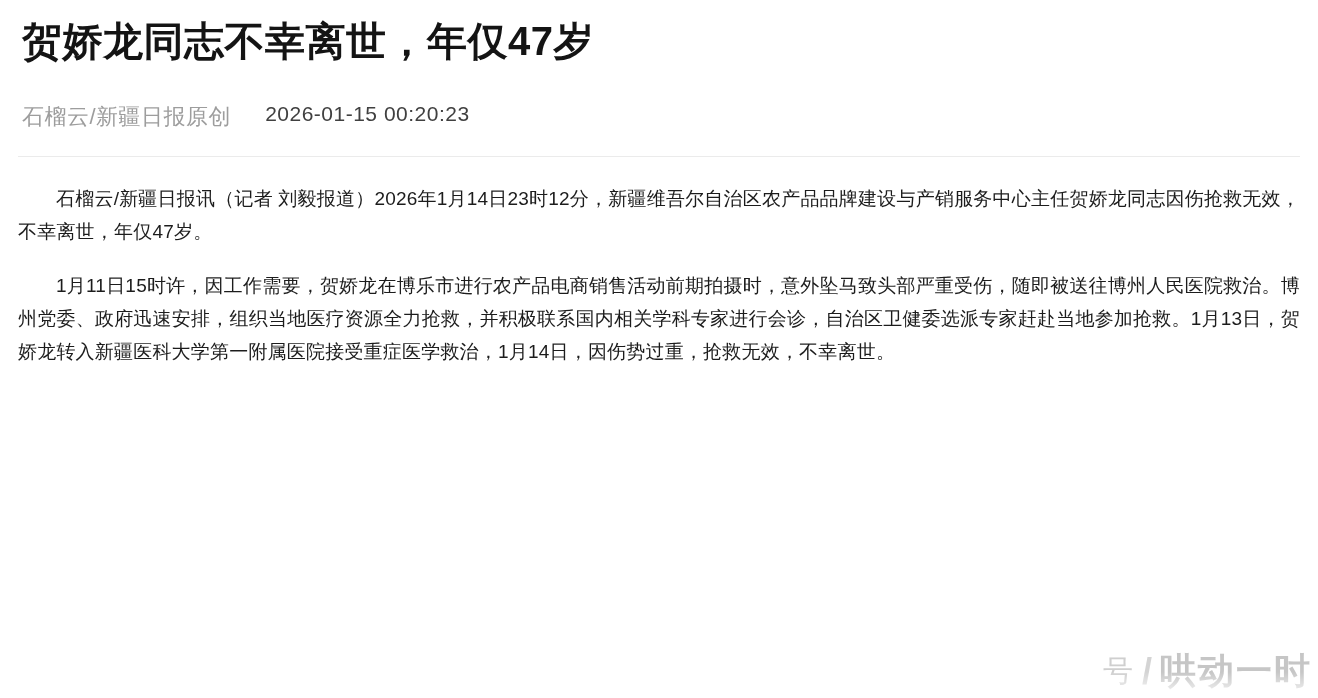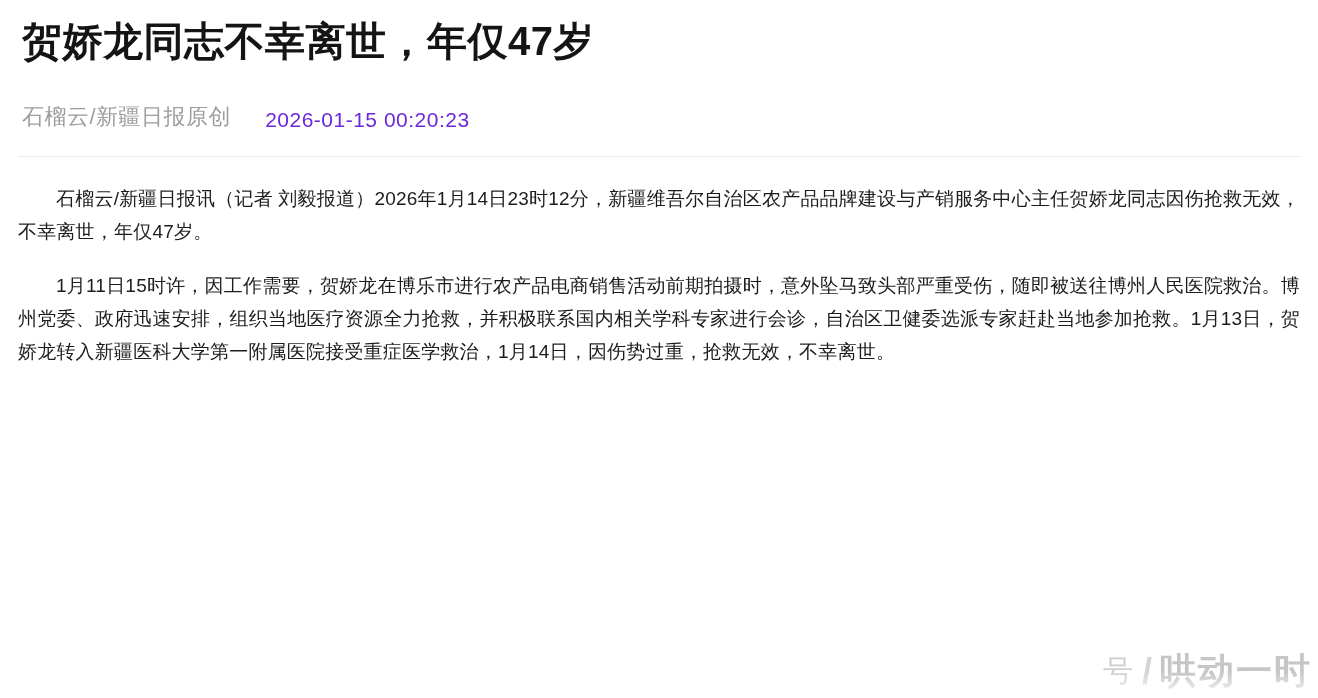--- a/index.html
+++ b/index.html
@@ -28,31 +28,31 @@
     line-height: 1.25;
     letter-spacing: 0.5px;
     color: #141414;
     margin: 8px 0 0 0;
     padding: 0 0 0 4px;
   }
   .meta-row {
     margin-top: 36px;
     padding-left: 4px;
     display: flex;
-    align-items: flex-end;
+    align-items: flex-start;
     color: #9a9a9a;
     font-size: 22px;
     letter-spacing: 0.5px;
   }
   .meta-source {
     color: #9d9d9d;
   }
   .meta-time {
     margin-left: 34px;
-    color: #6d28d9;
+    color: #404040;
     font-size: 21px;
   }
   .divider {
     margin-top: 24px;
     height: 1px;
     background: #ebebeb;
     width: 100%;
   }
   .body-text {
     margin-top: 26px;

